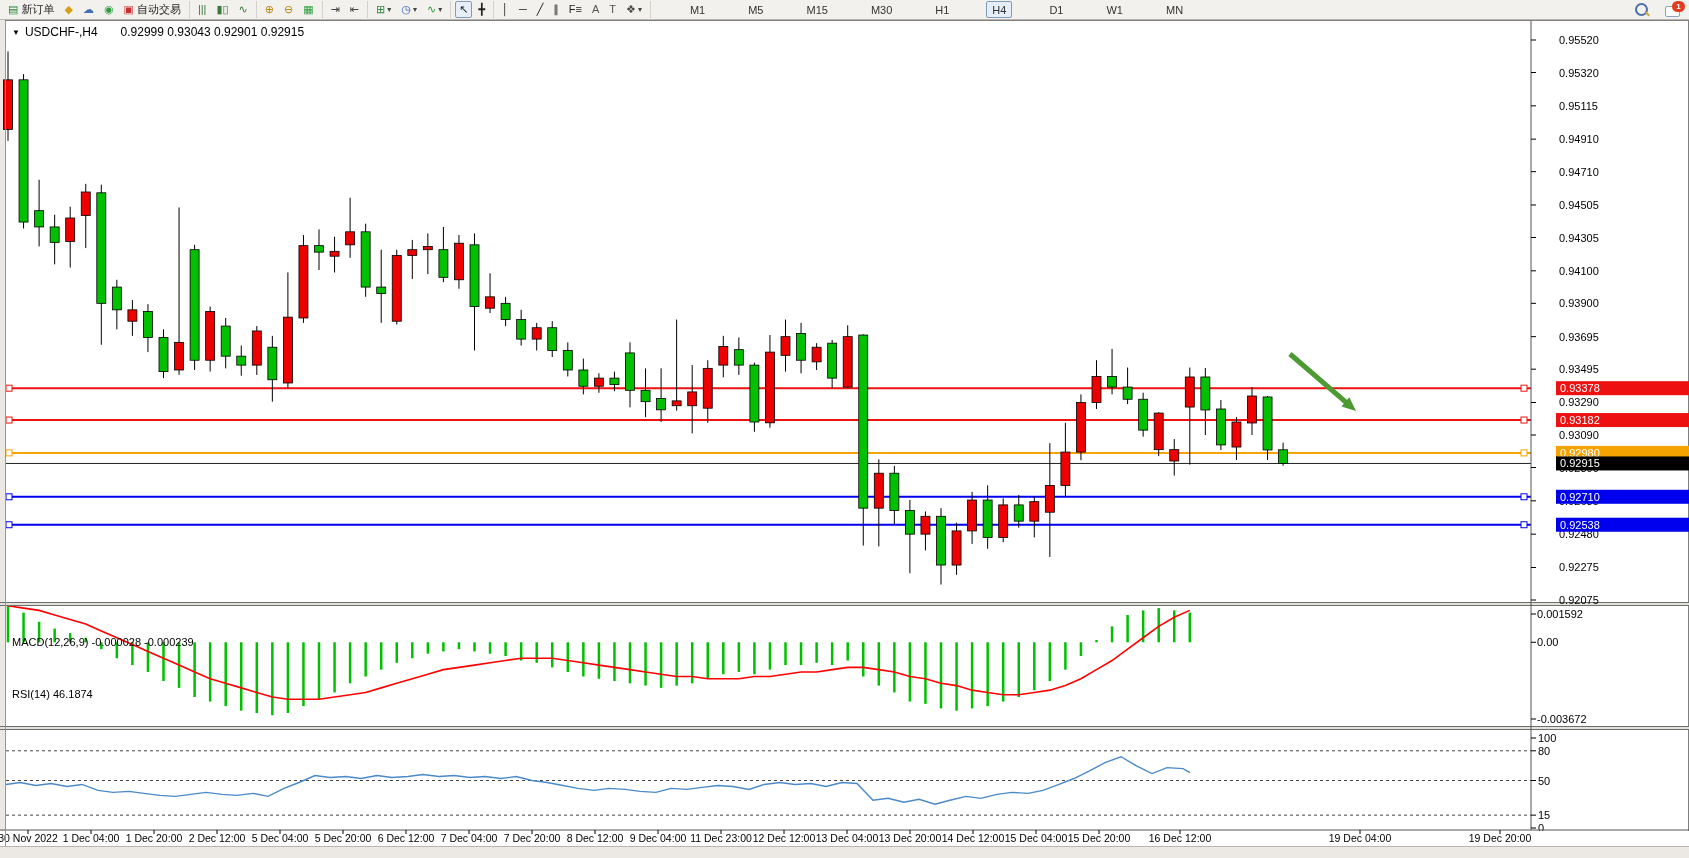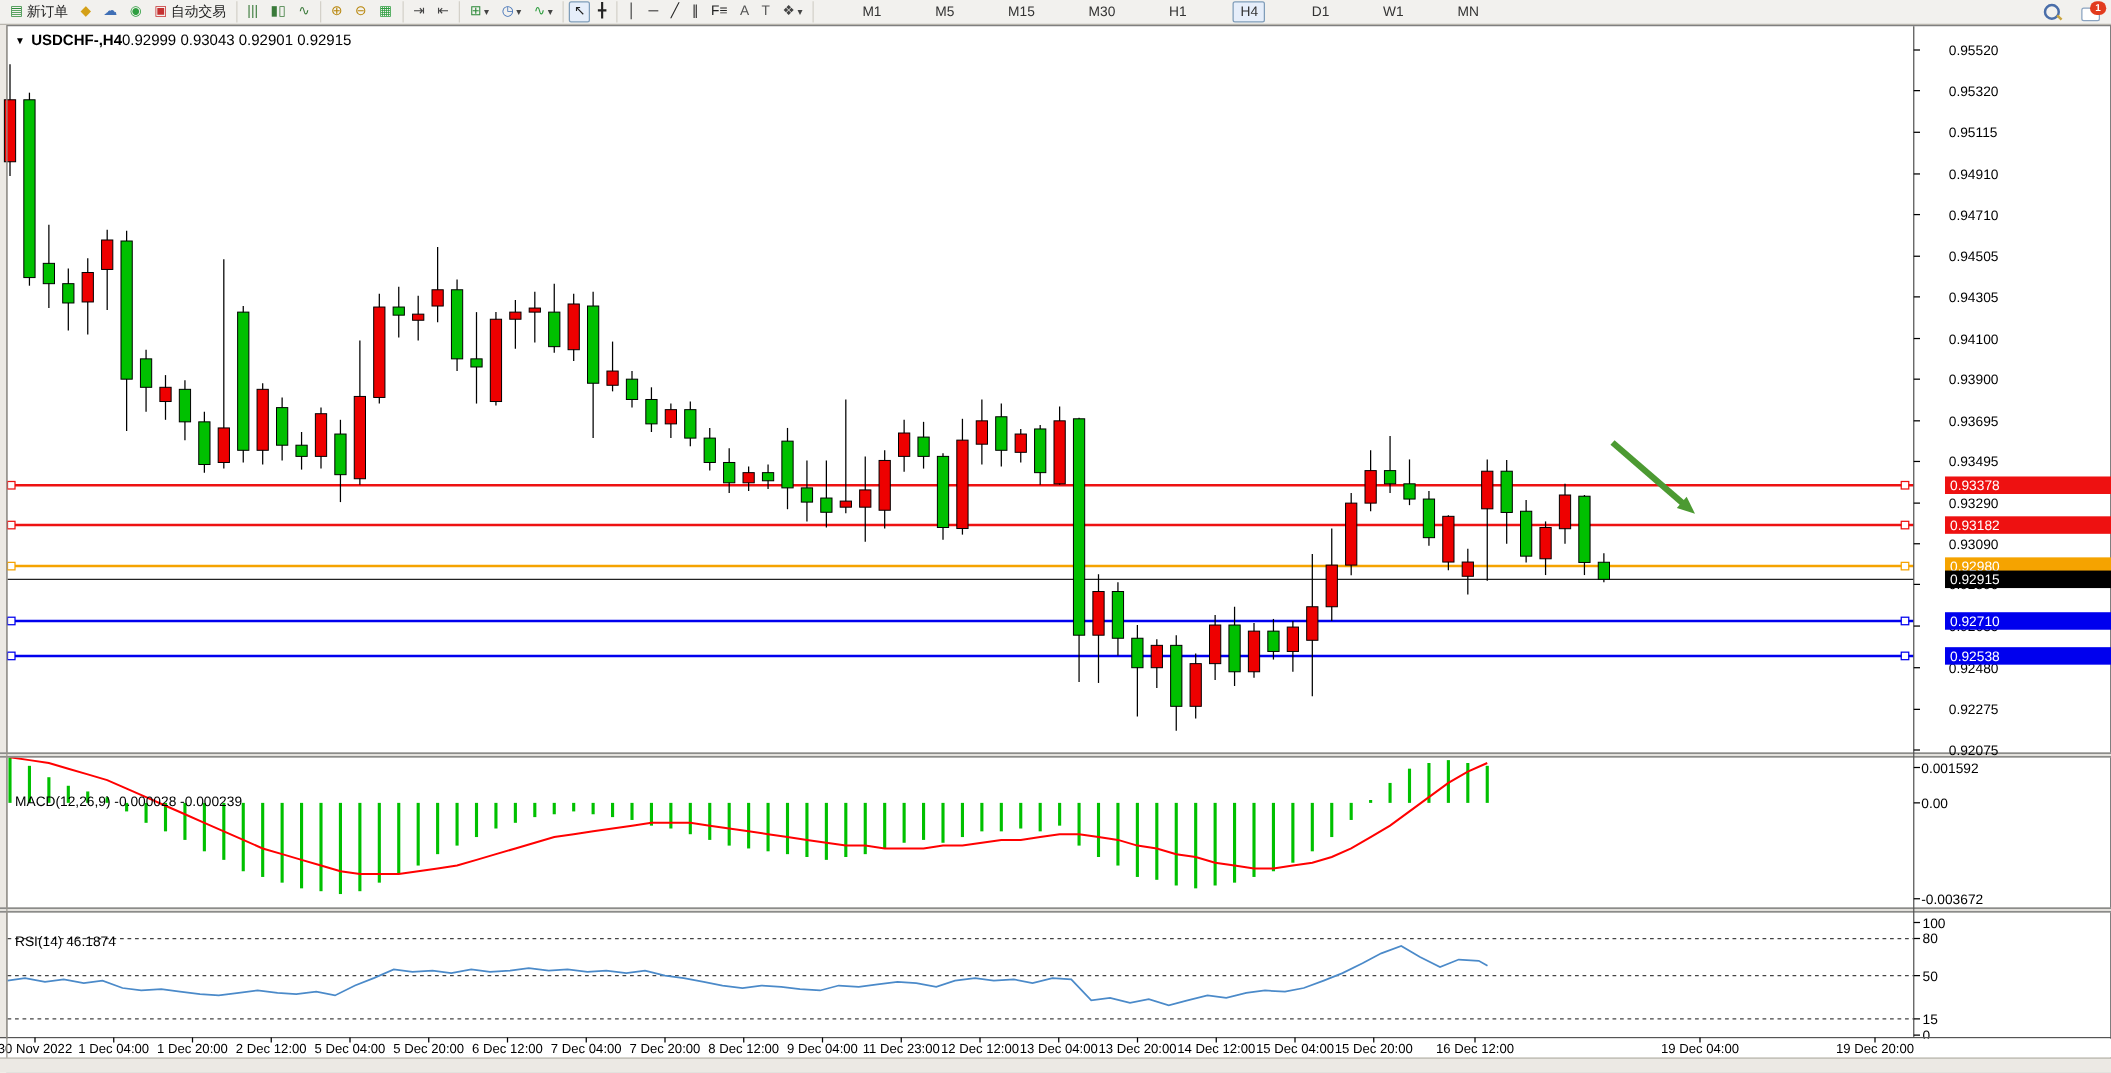--- a/index.html
+++ b/index.html
@@ -23,22 +23,22 @@
   .mag::after{content:"";position:absolute;left:8px;top:8px;width:5px;height:2px;background:#caa53d;transform:rotate(45deg);}
   .chat{position:relative;margin-left:14px;width:16px;height:12px;}
   .bubble{position:absolute;left:0;top:2px;width:13px;height:9px;background:#fff;border:1px solid #8aa3c0;border-radius:2px;}
   .badge{position:absolute;left:7px;top:-3px;min-width:11px;height:11px;border-radius:6px;background:#e23b1e;
          color:#fff;font-size:8px;line-height:11px;text-align:center;font-weight:bold;padding:0 1px;}
   
   .win-bg{position:absolute;left:5px;top:20px;right:0;bottom:0;background:#fff;border:1px solid #7f7f7f;z-index:0;}
   #chart-svg{position:absolute;left:0;top:0;z-index:1;}
   .symbol-title{position:absolute;left:12px;top:25px;z-index:2;font-size:12px;color:#000;}
   .symbol-title .tri{font-size:8px;margin-right:5px;vertical-align:1px;}
-  .symbol-title .sym{font-weight:bold;}
-  .symbol-title .quotes{margin-left:0;}
+  .symbol-title .sym{font-weight:normal;}
+  .symbol-title .quotes{margin-left:23px;}
   .ind-label{position:absolute;left:12px;z-index:2;font-size:11px;color:#000;}
 </style>
 </head>
 <body>
 
 <div class="app">
   <div class="win-bg"></div>
   <svg id="chart-svg" width="1689" height="858">
       <line x1="6" y1="388.1915820029017" x2="1531" y2="388.1915820029017" stroke="#ee1111" stroke-width="2"></line>
       <rect x="6" y="385.1915820029017" width="6" height="6" fill="#fff" stroke="#ee1111" stroke-width="1"></rect>
@@ -546,17 +546,17 @@
     </div>
   </div>
 
   <div class="symbol-title">
     <span class="tri">▼</span><span class="sym">USDCHF-,H4</span><span class="quotes">0.92999 0.93043 0.92901 0.92915</span>
   </div>
   <div class="ind-label" style="top:636px">
     <span>MACD(12,26,9)</span>
     <span>-0.000028 -0.000239</span>
   </div>
-  <div class="ind-label" style="top:748px">
+  <div class="ind-label" style="top:688px">
     <span>RSI(14)</span>
     <span>46.1874</span>
   </div>
 </div>
 
 </body></html>

